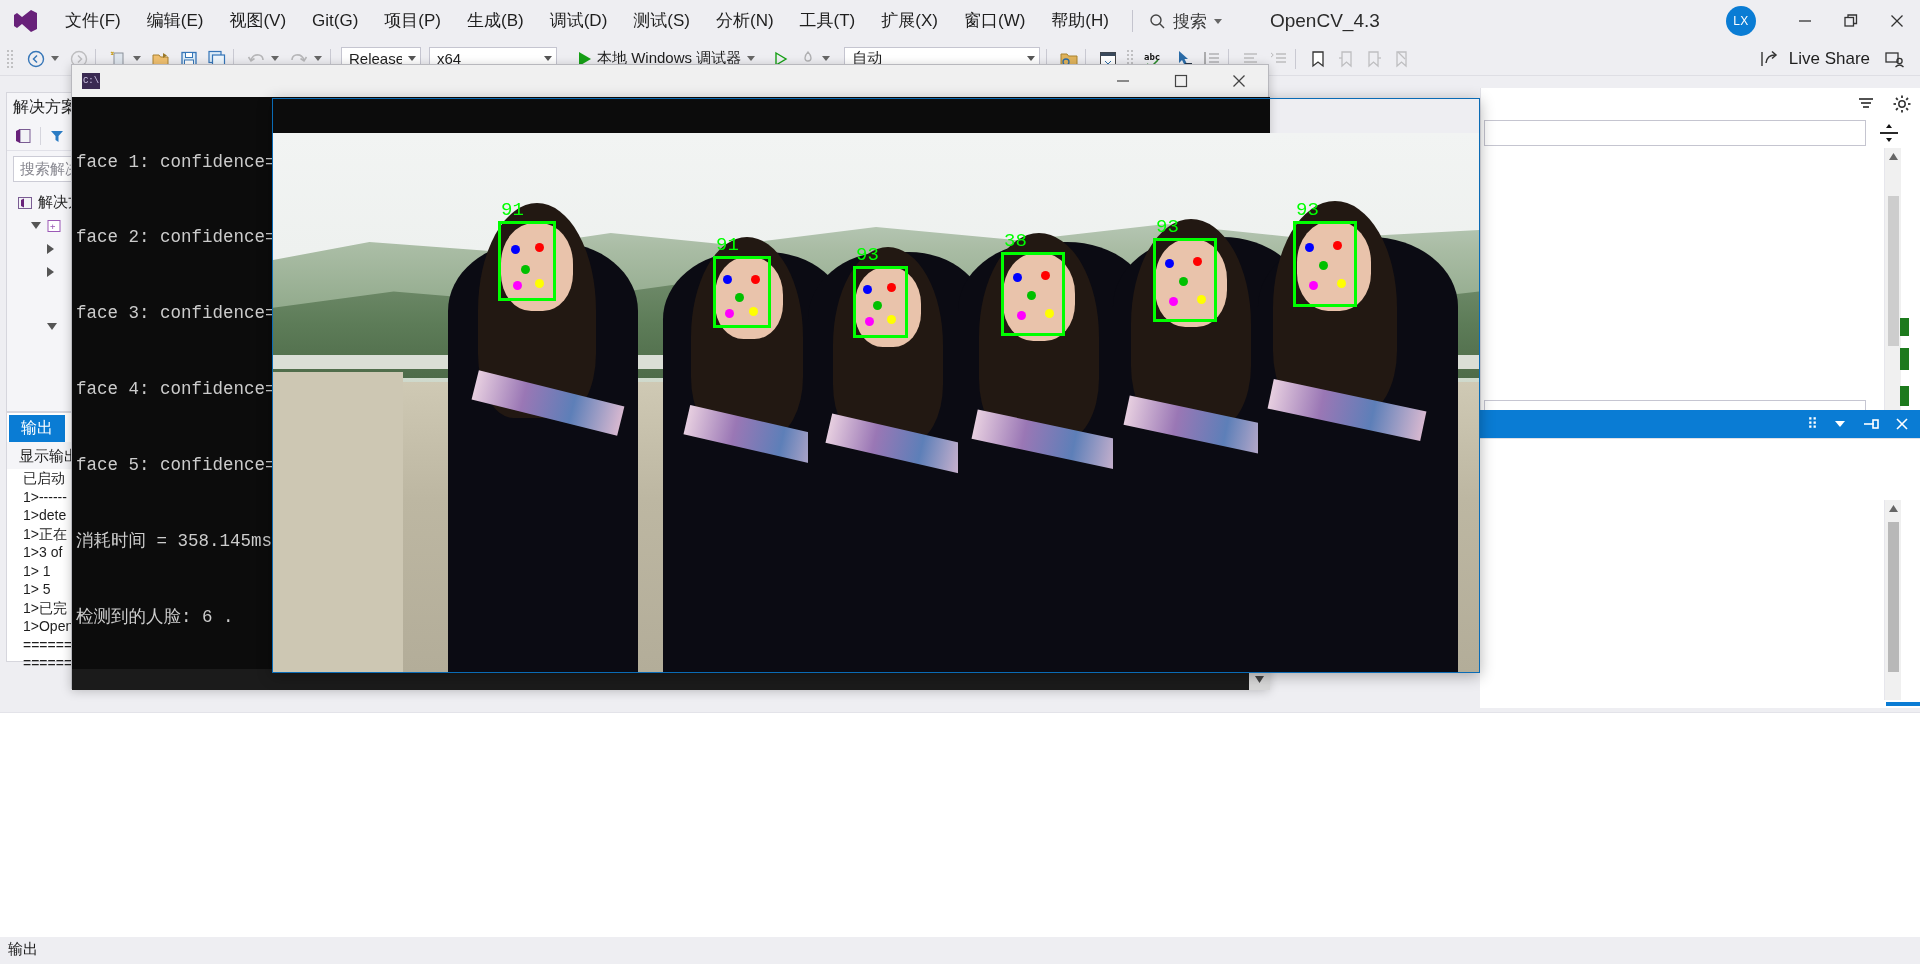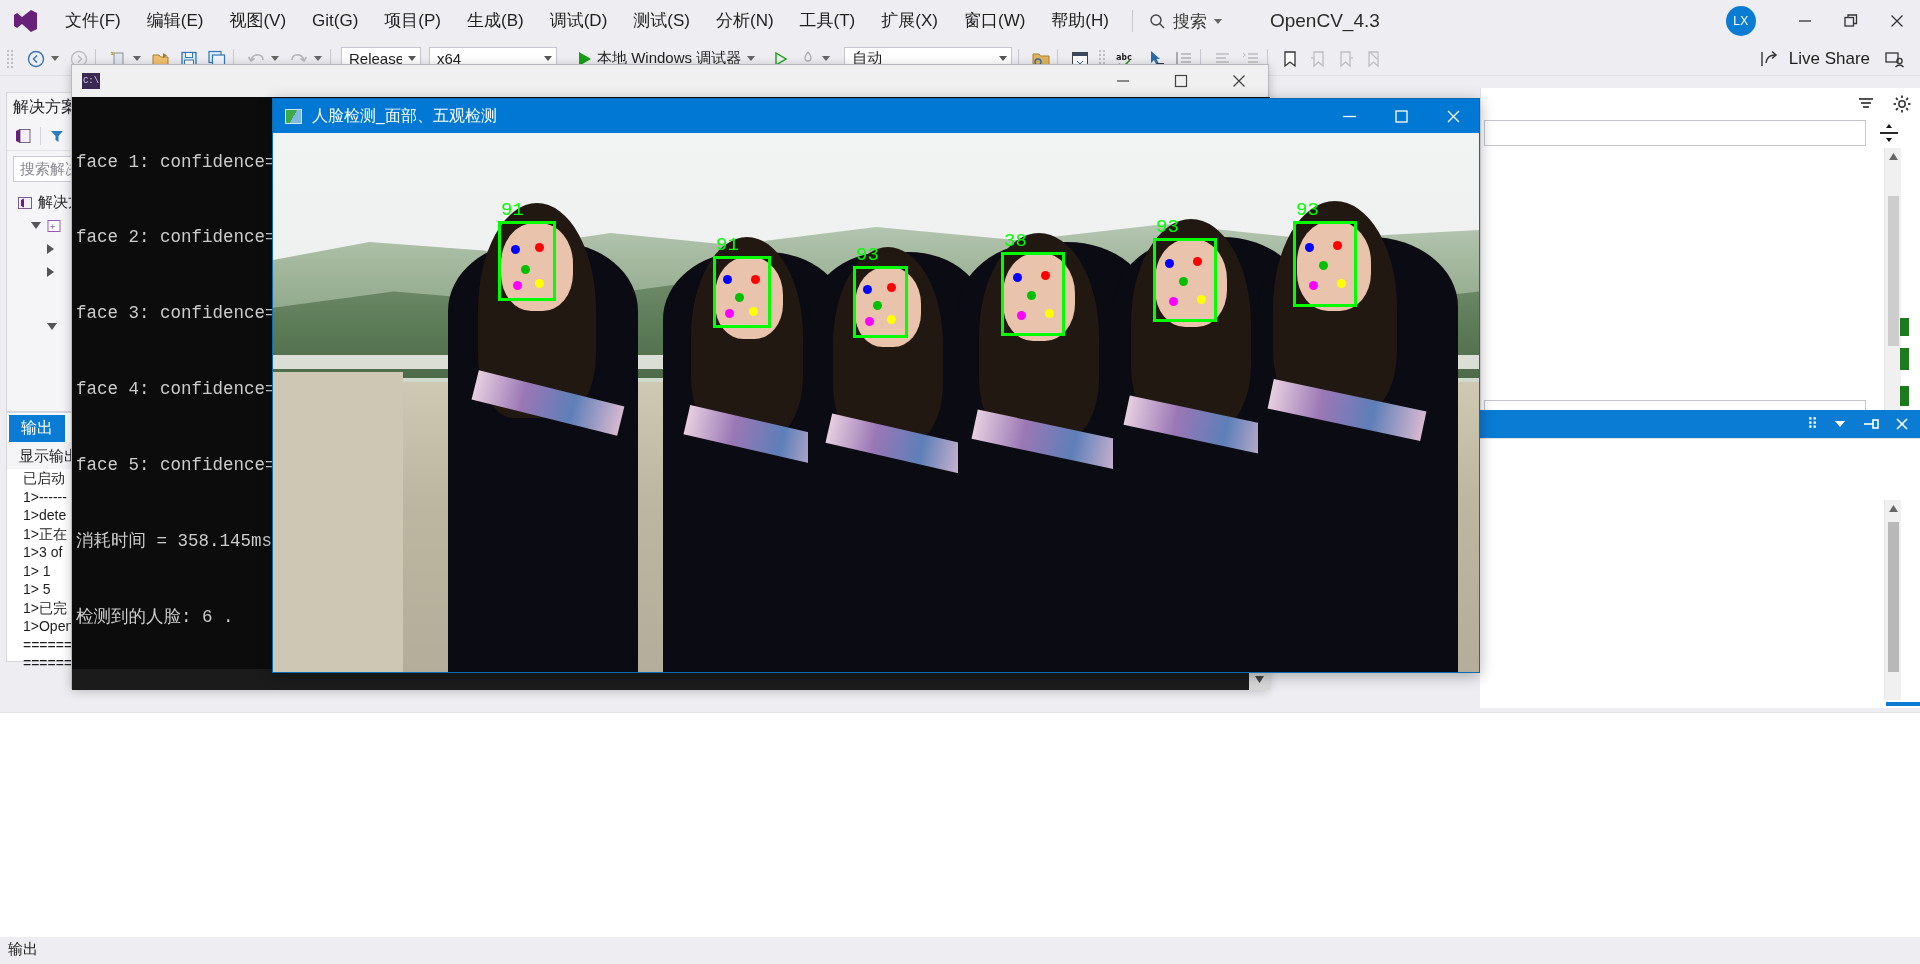--- a/index.html
+++ b/index.html
@@ -348,21 +348,21 @@
     </div>
     <div class="tbbtn">
       <svg width="18" height="18" viewBox="0 0 18 18" opacity=".45">
         <path d="M9 2 q3 3 3 6 a3 3 0 1 1 -6 0 q0-3 3-6z" fill="none" stroke="#666" stroke-width="1.3"></path>
       </svg>
     </div>
     <div class="tb-caret">
         <span class="caret-dn"></span>
       </div>
 
-    <div class="combo" style="width:168px;margin-left:10px;">
+    <div class="combo" style="width:196px;margin-left:10px;">
       <span class="cb-text">自动</span>
       <span class="cb-arrow"></span>
     </div>
     <div class="tbsep"></div>
 
     <div class="tbbtn">
       <svg width="20" height="20" viewBox="0 0 20 20">
         <path d="M2 5 h6 l1.5 2 H18 v9 H2z" fill="#e0b35c" stroke="#a9832f"></path>
         <circle cx="7" cy="13" r="3" fill="none" stroke="#2b6ca8" stroke-width="1.3"></circle>
       </svg>
@@ -660,41 +660,20 @@
         <div class="cs-down">
           <svg width="9" height="7" viewBox="0 0 9 7">
               <polygon points="0,0 9,0 4.5,7" fill="#444"></polygon>
             </svg>
         </div>
       </div>
     </div>
   </div>
 
   <div class="cv-win">
-    <div class="cv-title">
-      <span class="cv-ico"></span>
-      <span class="cvt-text">人脸检测_面部、五观检测</span>
-      <div class="cv-spacer"></div>
-      <div class="cvbtn">
-        <svg width="17" height="17" viewBox="0 0 17 17">
-            <line x1="2" y1="8.5" x2="15" y2="8.5"></line>
-          </svg>
-      </div>
-      <div class="cvbtn">
-        <svg width="17" height="17" viewBox="0 0 17 17">
-            <rect x="3" y="3" width="11" height="11"></rect>
-          </svg>
-      </div>
-      <div class="cvbtn close">
-        <svg width="17" height="17" viewBox="0 0 17 17">
-            <line x1="3" y1="3" x2="14" y2="14"></line>
-            <line x1="14" y1="3" x2="3" y2="14"></line>
-          </svg>
-      </div>
-    </div>
 
     <div class="cv-canvas">
       <div class="sky"></div>
       <div class="hill-far"></div>
       <div class="hill-near"></div>
       <div class="rail"></div>
       <div class="rail2"></div>
       <div class="ground"></div>
       <div class="floor-left"></div>
 

